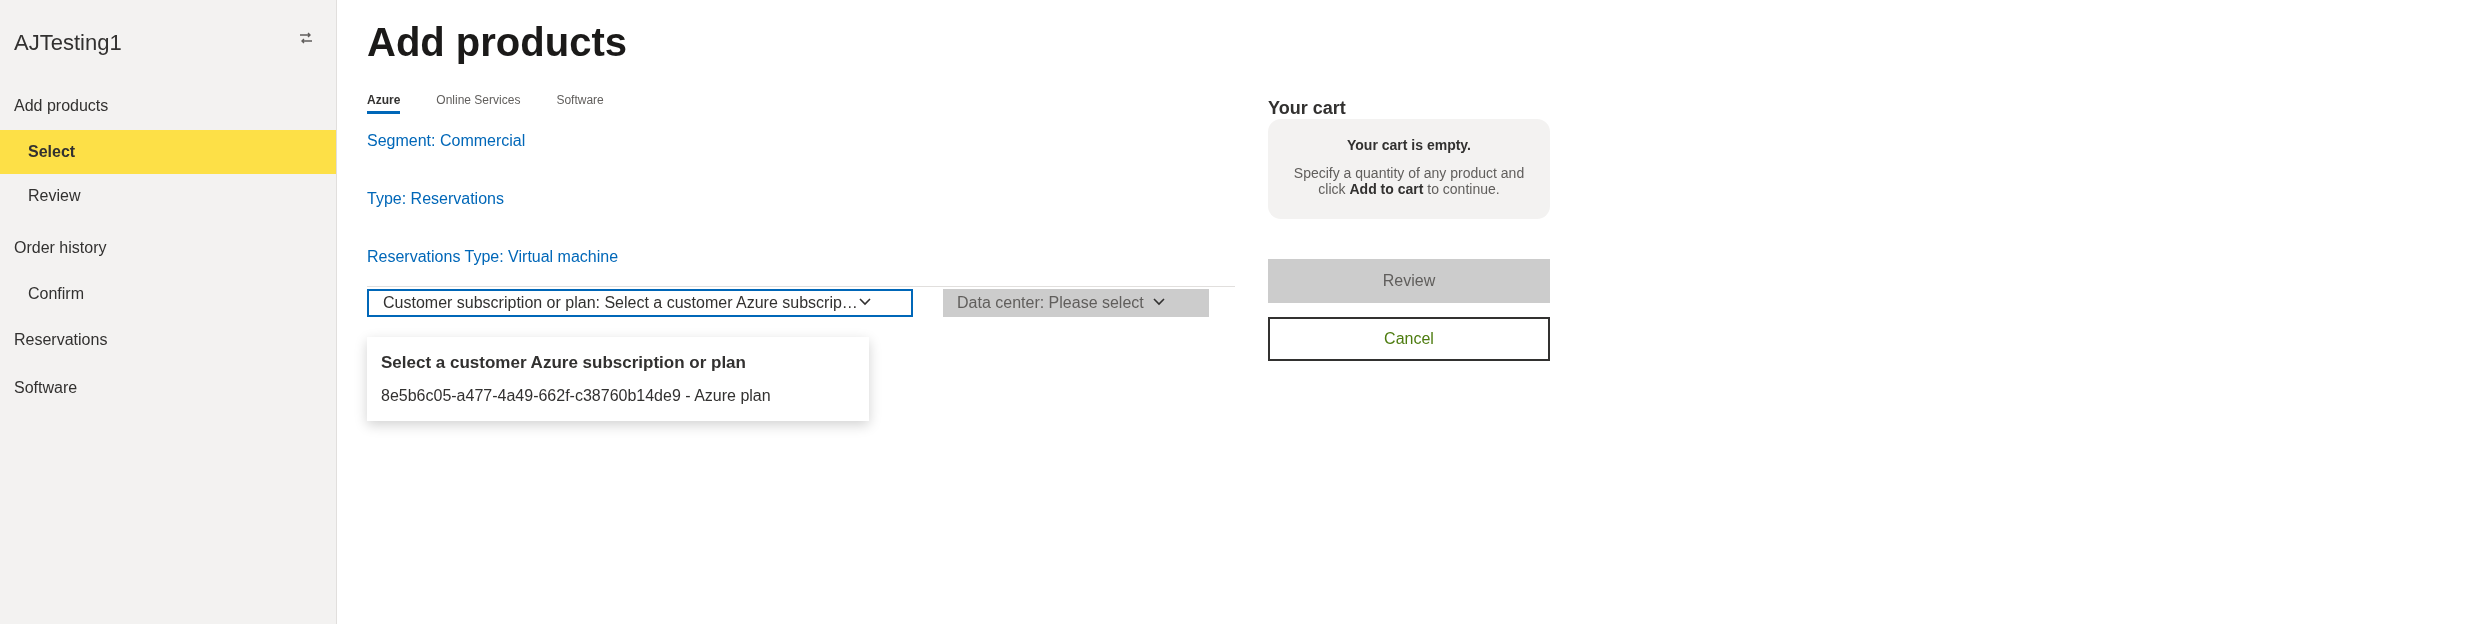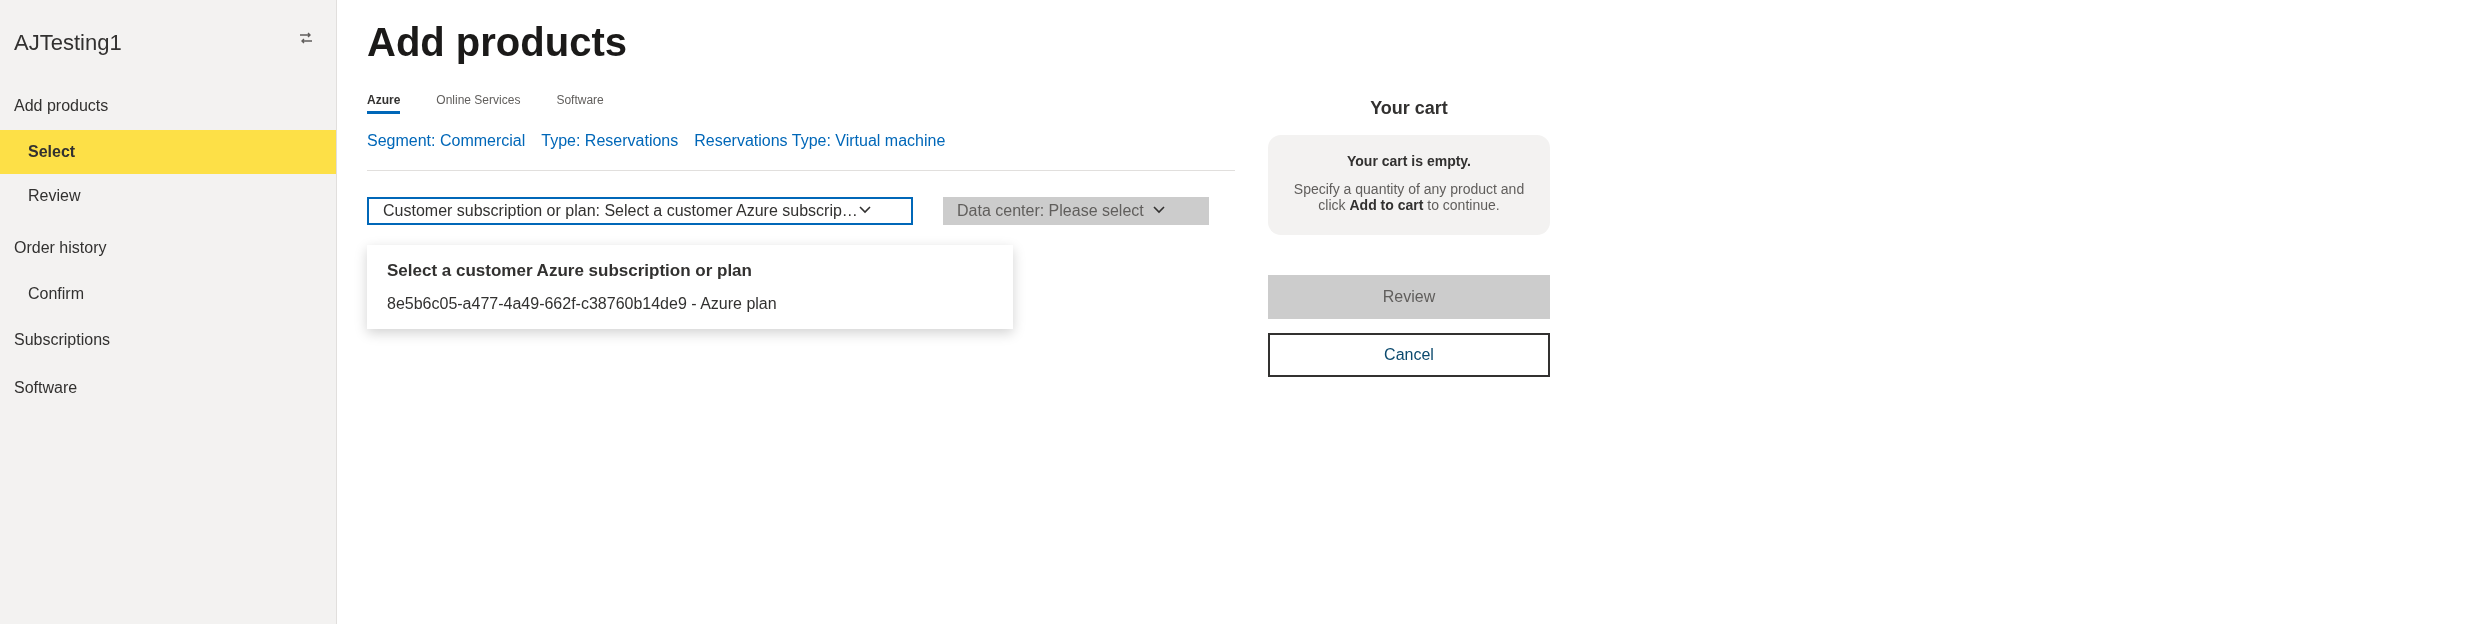--- a/index.html
+++ b/index.html
@@ -89,25 +89,26 @@
     cursor: pointer;
   }
   .tab.active {
     color: #323130;
     font-weight: 600;
     border-bottom: 3px solid #0067b8;
   }
 
   .filter-bar {
     display: flex;
-    gap: 16px;
+    gap: 40px;
     padding: 0 0 20px 0;
     border-bottom: 1px solid #e1dfdd;
-    margin-bottom: 26px;
+    margin-bottom: 2px;
     width: 868px;
+    flex-direction: column;
   }
   .filter {
     font-size: 16px;
     color: #0067b8;
     cursor: pointer;
   }
 
   .dropdown-row {
     display: flex;
     gap: 30px;
@@ -140,24 +141,24 @@
     color: #323130;
     gap: 8px;
   }
   .dd-dc.disabled { color: #605e5c; }
   .chev svg { width: 14px; height: 14px; }
 
   .dropdown-menu {
     position: absolute;
     top: 48px;
     left: 0;
-    width: 646px;
+    width: 502px;
     background: #ffffff;
     box-shadow: 0 4px 12px rgba(0,0,0,.18);
-    padding: 10px 14px 14px 20px;
+    padding: 10px 14px 14px 14px;
     z-index: 10;
   }
   .dropdown-menu .group-title {
     font-weight: 600;
     font-size: 17px;
     color: #323130;
     padding: 6px 0 4px 0;
   }
   .dropdown-menu .option {
     font-size: 16px;
@@ -170,22 +171,20 @@
   .cart-panel {
     width: 282px;
     margin-left: 24px;
     padding-top: 78px;
     flex-shrink: 0;
     margin-right: 900px; 
   }
   .cart-title {
     font-size: 18px;
     font-weight: 700;
-    margin-bottom: 16px;
-    text-align: center;
   }
   .cart-box {
     background: #f3f2f1;
     padding: 18px 16px 22px 16px;
     text-align: center;
     font-size: 14px;
     color: #605e5c;
     margin-bottom: 40px;
     border-radius: 13px;
   }
@@ -198,21 +197,21 @@
   .cart-buttons { display: flex; flex-direction: column; gap: 14px; }
   .btn {
     height: 44px;
     display: flex;
     align-items: center;
     justify-content: center;
     font-size: 16px;
     cursor: pointer;
   }
   .btn-review { background: #cccccc; color: #605e5c; }
-  .btn-cancel { background: #ffffff; border: 2px solid #323130; color: #0c4a6e; }
+  .btn-cancel { background: #ffffff; border: 2px solid #323130; color: #4d7c0f; }
 </style>
 </head>
 <body>
 
 <div class="app">
 
   <aside class="sidebar">
     <div class="sidebar-header">
       <span class="sidebar-title">AJTesting1</span>
       <span class="swap-icon">
@@ -221,21 +220,21 @@
           <path d="M14 11H4M6 9l-2 2 2 2"></path>
         </svg>
       </span>
     </div>
 
     <div class="nav-item top-level">Add products</div>
     <div class="nav-item sub active">Select</div>
     <div class="nav-item sub">Review</div>
     <div class="nav-item top-level" style="margin-top:6px">Order history</div>
     <div class="nav-item sub">Confirm</div>
-    <div class="nav-item top-level">Subscriptions</div>
+    <div class="nav-item top-level">Reservations</div>
     <div class="nav-item top-level">Software</div>
   </aside>
 
   <main class="main">
 
     <div class="main-left">
       <h1 class="page-title">Add products</h1>
 
       <div class="tabs">
         <div class="tab active">Azure</div>

